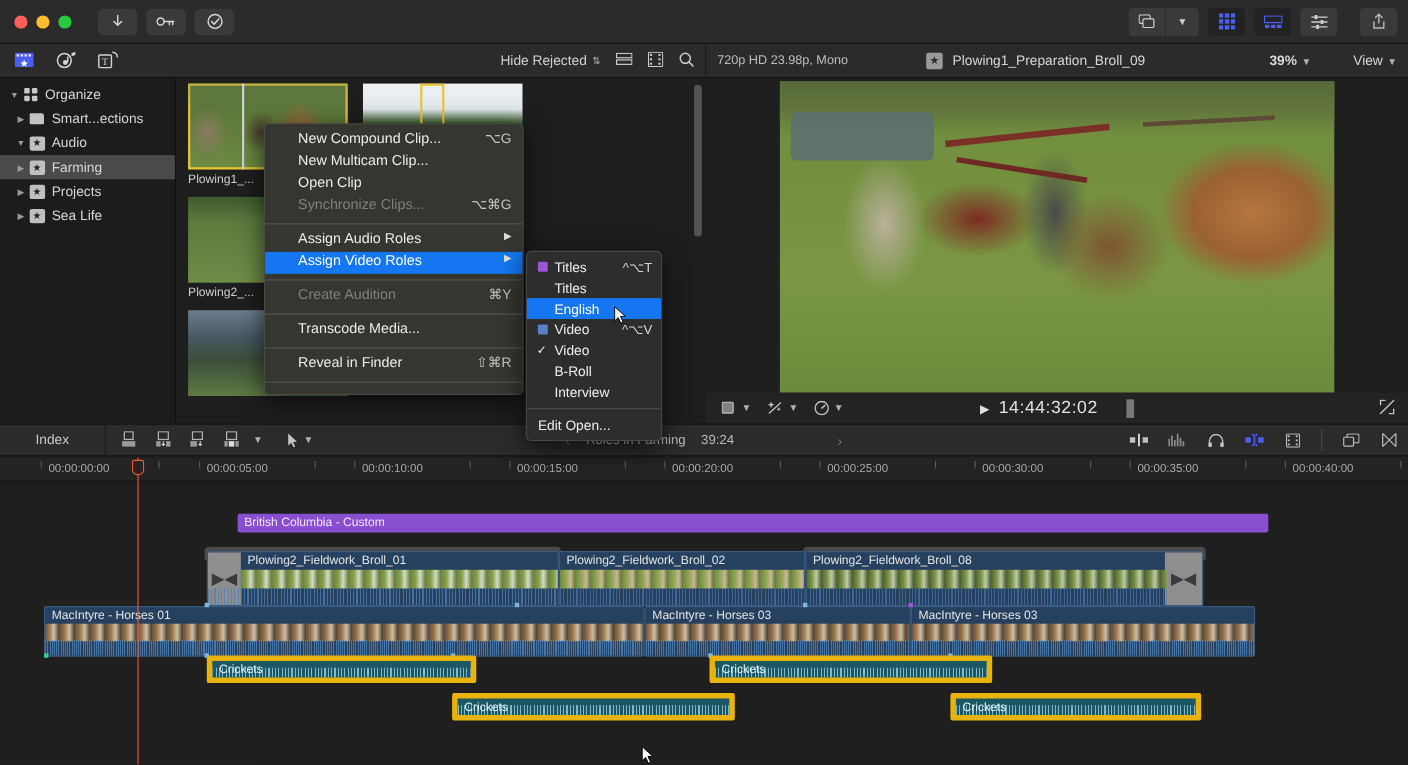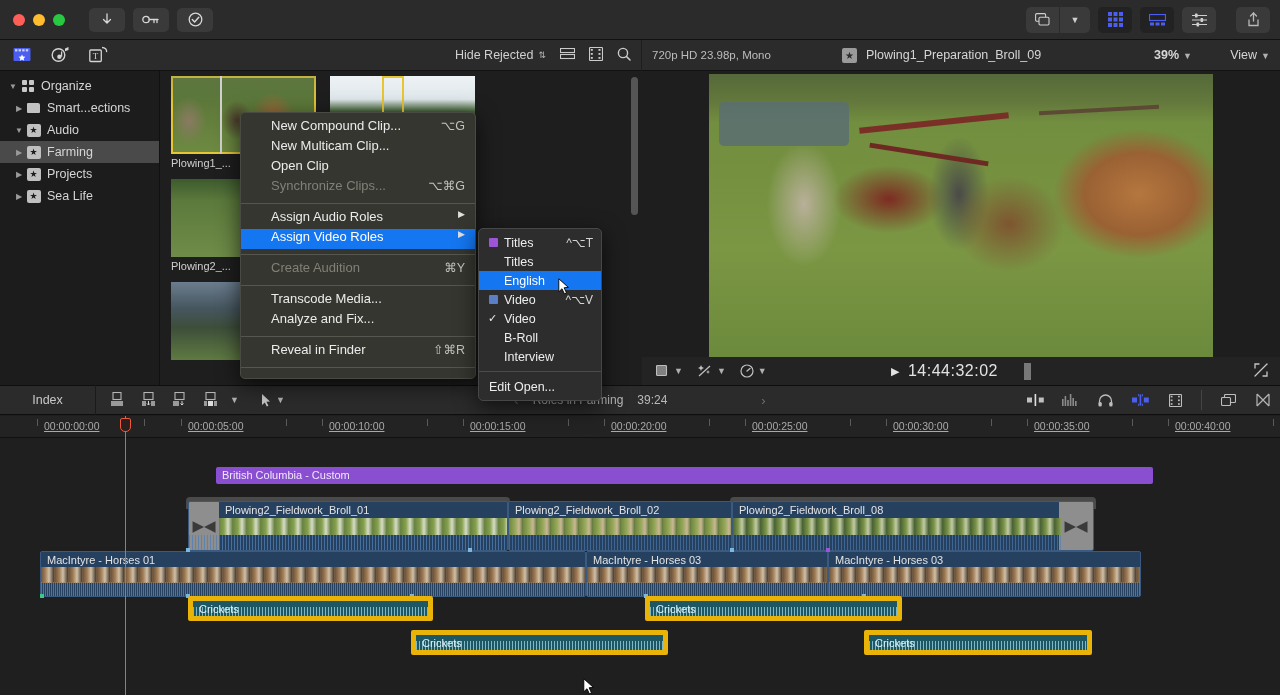--- a/index.html
+++ b/index.html
@@ -124,21 +124,21 @@
   .tl-right { position:absolute; right:8px; display:flex; align-items:center; gap:17px; }
   .ric { width:18px; height:15px; display:flex; align-items:center; justify-content:center;
          color:#bdbdbd; font-size:12px; }
   .vsep { width:1px; height:20px; background:#444; }
 
   
   .timeline { position:absolute; left:0; top:416px; width:1280px; height:279px; background:#1a1a1a; }
   .ruler { position:absolute; left:0; top:0; width:1280px; height:22px;
            background:#232323; border-bottom:1px solid #111; }
   .tick { position:absolute; top:3px; width:1px; height:7px; background:#5a5a5a; }
-  .tlabel { position:absolute; top:4px; color:#a9a9a9; font-size:10.5px; white-space:nowrap;text-decoration:underline; }
+  .tlabel { position:absolute; top:4px; color:#a9a9a9; font-size:10.5px; white-space:nowrap; }
   .tracks { position:absolute; left:0; top:22px; width:1280px; height:257px;
             background:#1f1f1f; }
   .clip { position:absolute; border-radius:2px; overflow:hidden; }
   .clip .name { position:absolute; left:6px; top:2px; font-size:11px; color:#e3e3e3;
                 white-space:nowrap; z-index:3; }
   .filmstrip { position:absolute; left:0; width:100%; height:17px;
      background-repeat:repeat-x; background-size:14px 17px; }
   .waveform { position:absolute; left:0; width:100%; bottom:0; }
   .title-clip { background:#8a4fd1; height:17px; }
   .title-clip .name { top:2px; color:#f0e6ff; }
@@ -751,23 +751,20 @@
     </div>
     <div class="msep"></div>
     <div class="mi-row dim">
       <span>Create Audition</span>
       <span class="mi-key">⌘Y</span>
     </div>
     <div class="msep"></div>
     <div class="mi-row">
       <span>Transcode Media...</span>
     </div>
-    <div class="mi-row">
-      <span>Analyze and Fix...</span>
-    </div>
     <div class="msep"></div>
     <div class="mi-row">
       <span>Reveal in Finder</span>
       <span class="mi-key">⇧⌘R</span>
     </div>
     <div class="msep"></div>
   </div>
 
   <div class="submenu">
     <div class="sm-row">

